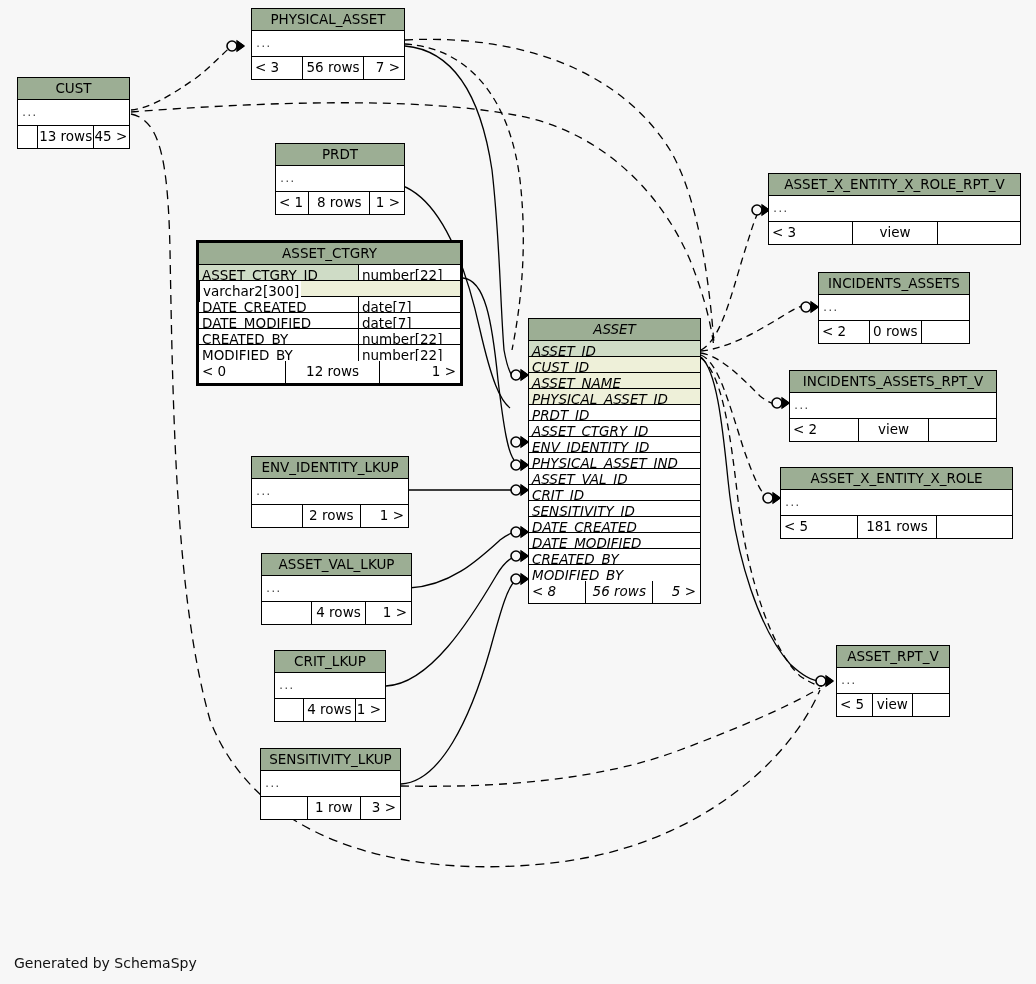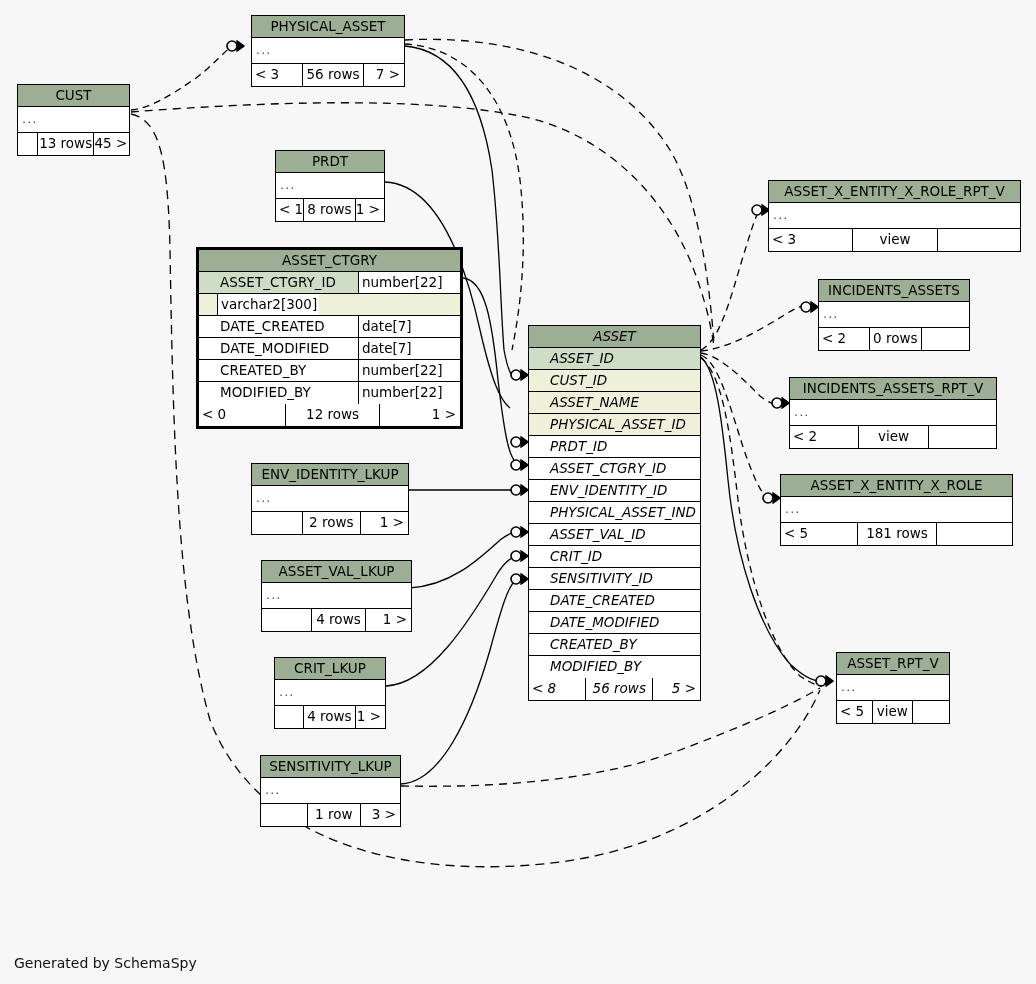--- a/index.html
+++ b/index.html
@@ -15,42 +15,40 @@
 
   
   .tbl{
     position:absolute;
     border:1px solid #000;
     background:#737373;
     box-sizing:border-box;
     font-size:13.5px;
     color:#000;
     overflow:hidden;
-    margin-top:7px;
   }
   .tbl.focus{
     border:3px solid #000;
   }
   .thead{
     background:#9cae94;
     text-align:center;
     border-bottom:1px solid #000;
     line-height:20px;
     height:21px;
     white-space:nowrap;
     overflow:hidden;
   }
   .row{
     display:flex;
     border-bottom:1px solid #000;
-    height:22px;
+    height:16px;
     line-height:21px;
     box-sizing:border-box;
     background:#ffffff;
-    padding-left:18px;
   }
   .row:last-child{border-bottom:none;}
   .row .nm{padding-left:3px;white-space:nowrap;overflow:hidden;flex:1 1 auto;}
   .row .ty{
     padding-left:3px;white-space:nowrap;overflow:hidden;
     border-left:1px solid #000;flex:0 0 auto;background:#ffffff;
   }
   .row.pk{background:#cfdcc6;}
   .row.fk{background:#eef0d9;flex-direction:column;}
   .row.pk .ty,.row.fk .ty{background:#ffffff;}
@@ -155,21 +153,21 @@
   <div class="tbl" style="left:17px;top:77px;width:113px;">
     <div class="thead">CUST</div>
     <div class="ellipsis">...</div>
     <div class="foot">
       <div class="c1" style="width:17%"></div>
       <div class="c2" style="width:51%">13 rows</div>
       <div class="c3" style="width:32%">45 &gt;</div>
     </div>
   </div>
 
-  <div class="tbl" style="left:275px;top:143px;width:110px;">
+  <div class="tbl" style="left:275px;top:143px;width:130px;">
     <div class="thead">PRDT</div>
     <div class="ellipsis">...</div>
     <div class="foot">
       <div class="c1" style="width:25%">&lt; 1</div>
       <div class="c2" style="width:48%">8 rows</div>
       <div class="c3" style="width:27%">1 &gt;</div>
     </div>
   </div>
 
   <div class="tbl focus" style="left:196px;top:240px;width:267px;">

